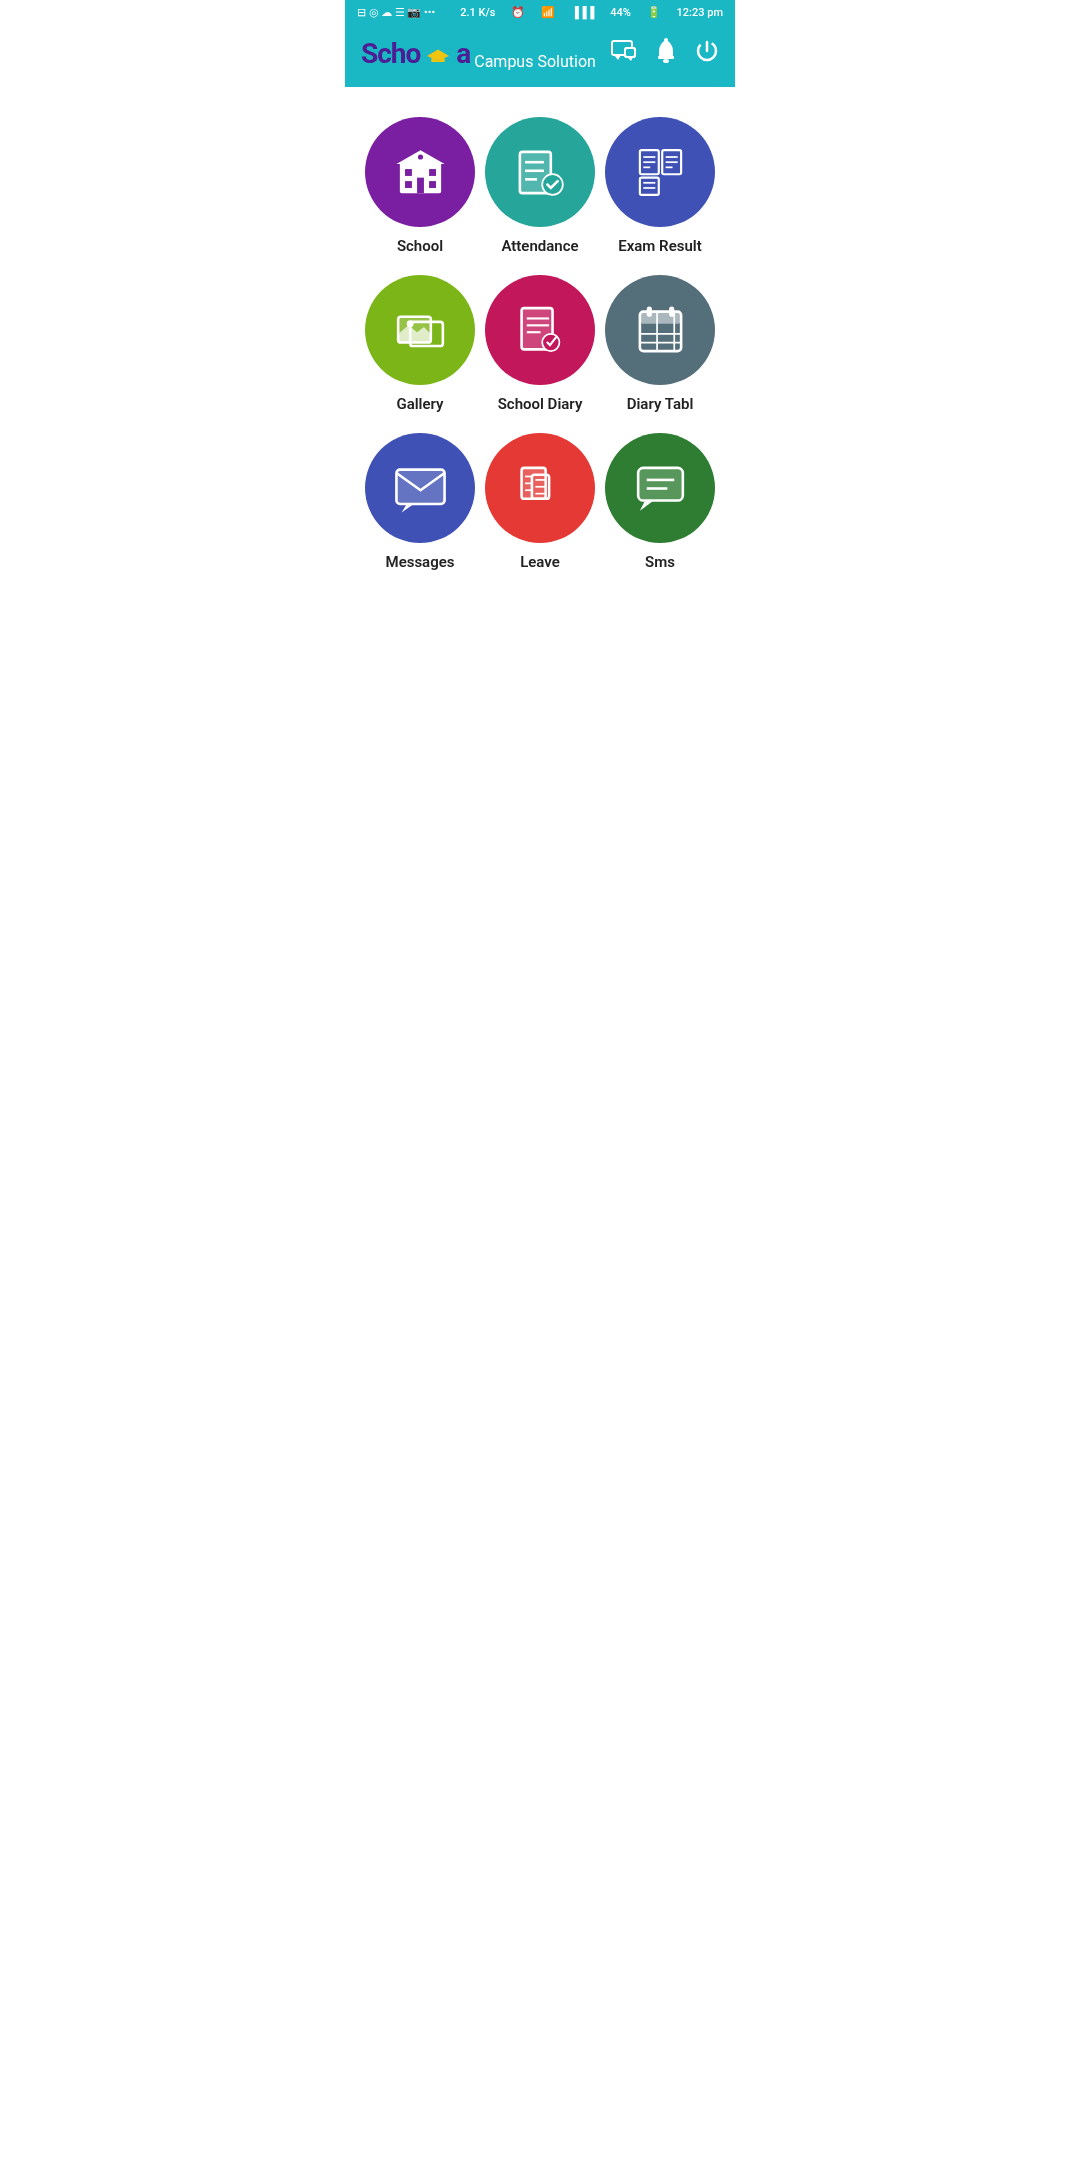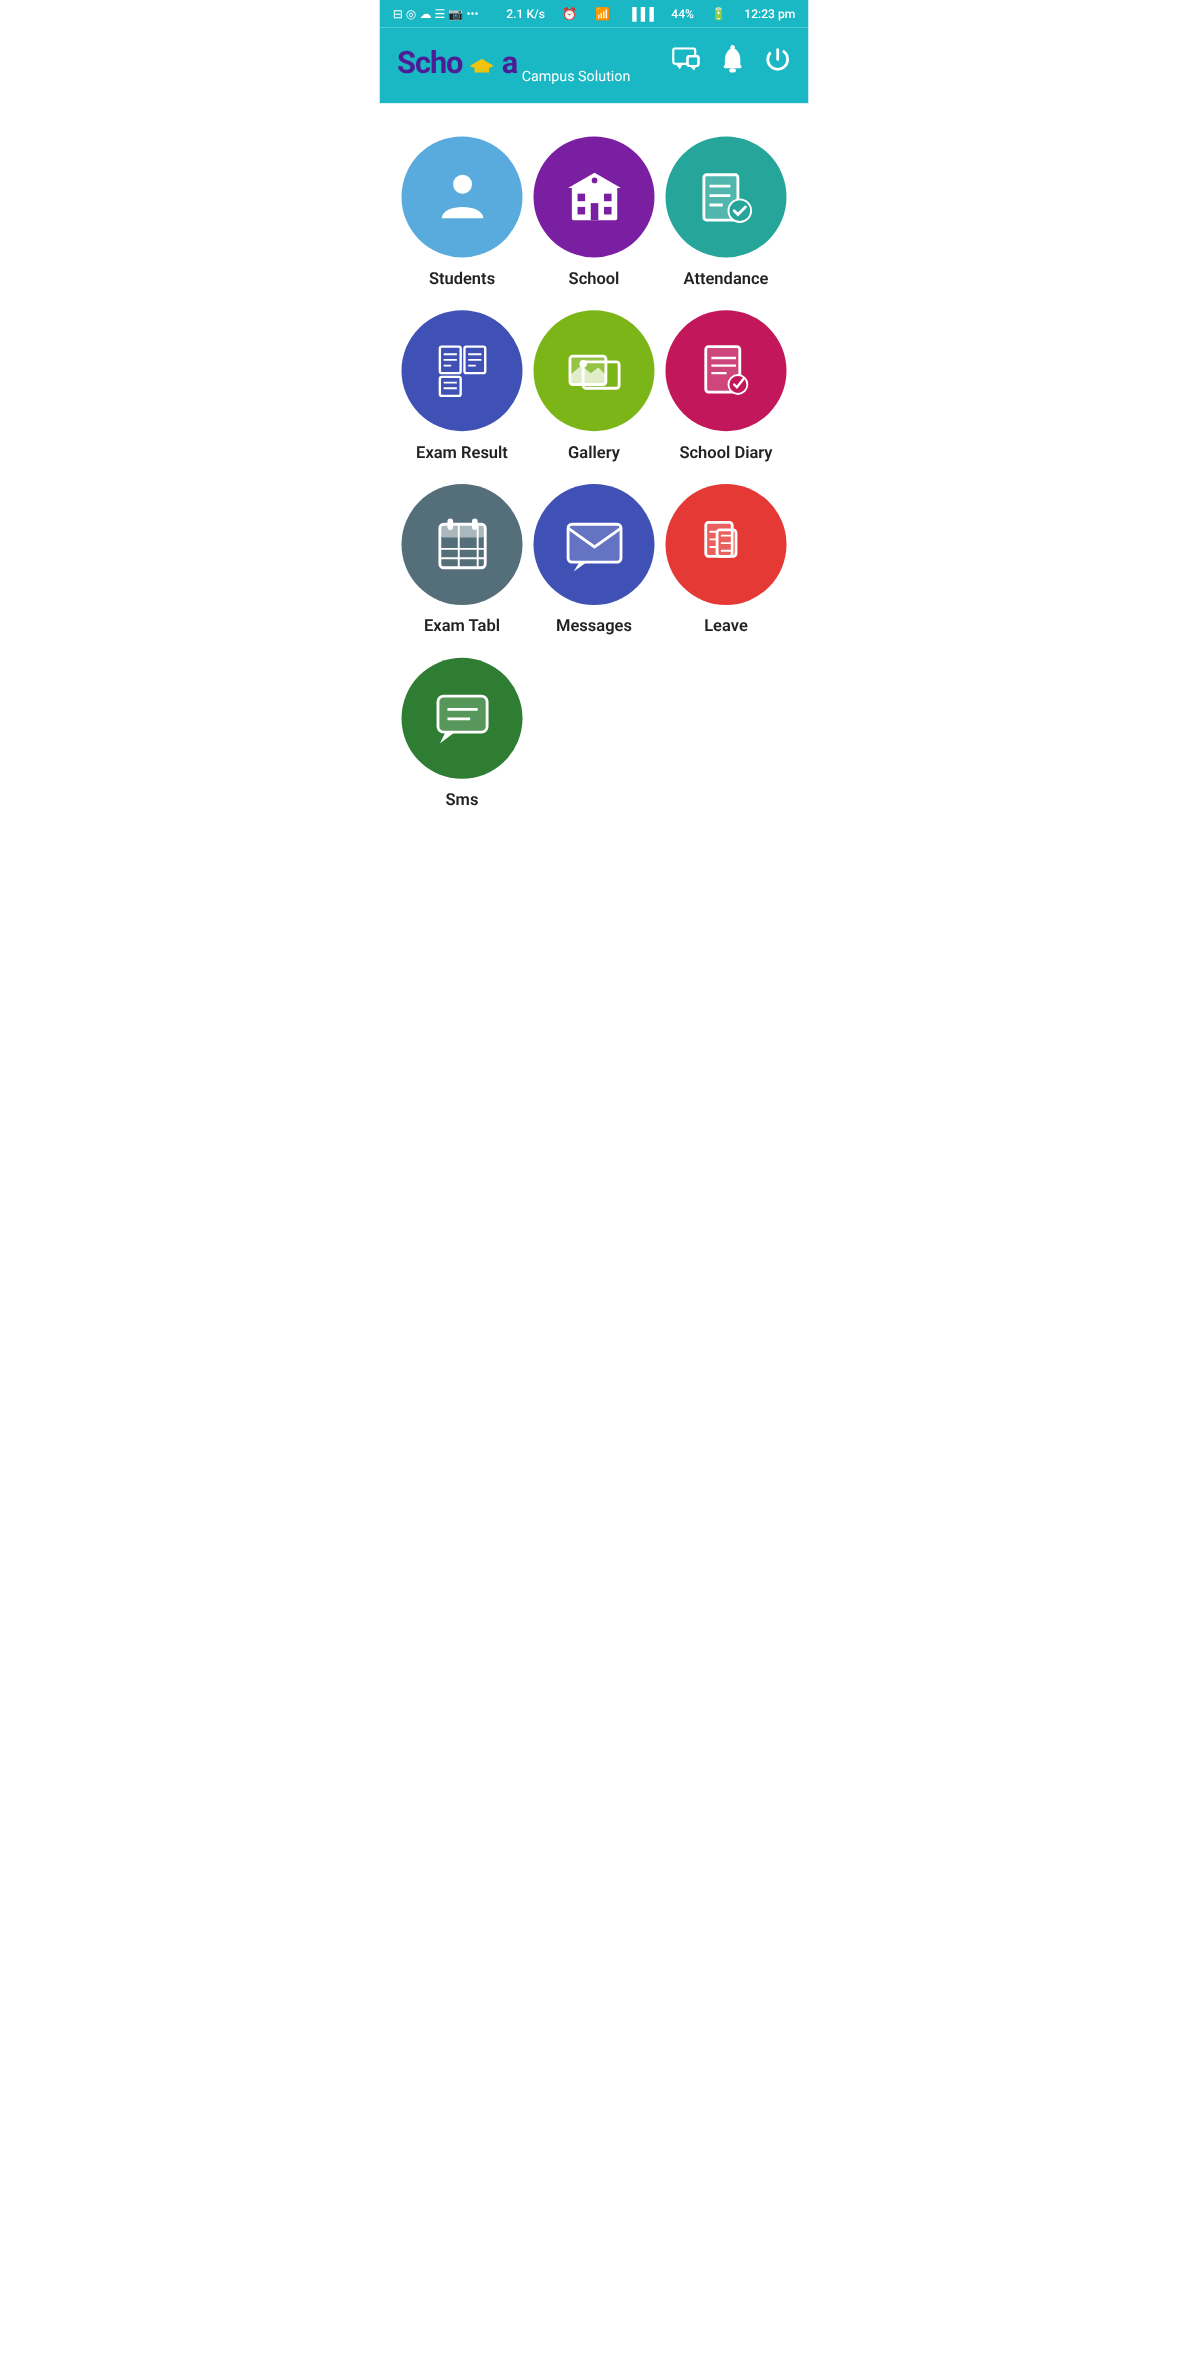--- a/index.html
+++ b/index.html
@@ -39,23 +39,23 @@
       align-items: center;
     }
     .logo-text {
       font-size: 28px;
       font-weight: 700;
       color: #4c1d95;
       letter-spacing: -1px;
     }
     .campus-solution {
       color: white;
-      font-size: 13px;
+      font-size: 16px;
       margin-left: 4px;
-      margin-top: 28px;
+      margin-top: 17px;
       align-self: flex-end;
     }
     .header-icons {
       display: flex;
       gap: 18px;
       align-items: center;
     }
     .header-icon {
       color: white;
       font-size: 22px;
@@ -173,29 +173,20 @@
       <svg width="24" height="24" viewBox="0 0 24 24" fill="none" xmlns="http://www.w3.org/2000/svg">
         <circle cx="12" cy="12" r="9" stroke="white" stroke-width="2.5" fill="none" stroke-dasharray="40 12" stroke-dashoffset="5"></circle>
         <line x1="12" y1="3" x2="12" y2="12" stroke="white" stroke-width="2.5" stroke-linecap="round"></line>
       </svg>
     </span>
   </div>
 </div>
 
 <div class="main-content">
   <div class="menu-grid" id="menu-grid">
-  <div class="menu-item">
-        <div class="menu-circle color-blue">
-          <svg viewBox="0 0 64 64" fill="white">
-            <circle cx="32" cy="18" r="10"></circle>
-            <path d="M10 54 C10 38 54 38 54 54Z"></path>
-          </svg>
-        </div>
-        <span class="menu-label">Students</span>
-      </div>
       <div class="menu-item">
         <div class="menu-circle color-purple">
           <svg viewBox="0 0 64 64" fill="white">
             <rect x="8" y="20" width="48" height="36" rx="2"></rect>
             <path d="M4 22 L32 6 L60 22" fill="white"></path>
             <rect x="28" y="38" width="8" height="18" fill="#7b1fa2"></rect>
             <circle cx="32" cy="14" r="3" fill="#7b1fa2"></circle>
             <rect x="14" y="28" width="8" height="8" fill="#7b1fa2"></rect>
             <rect x="42" y="28" width="8" height="8" fill="#7b1fa2"></rect>
             <rect x="14" y="42" width="8" height="8" fill="#7b1fa2"></rect>
@@ -268,21 +259,21 @@
             <rect x="8" y="10" width="48" height="46" rx="4" fill="none" stroke="white" stroke-width="3"></rect>
             <rect x="8" y="10" width="48" height="14" rx="4" fill="white" opacity="0.5"></rect>
             <line x1="28" y1="10" x2="28" y2="56" stroke="white" stroke-width="2"></line>
             <line x1="48" y1="10" x2="48" y2="56" stroke="white" stroke-width="2"></line>
             <line x1="8" y1="36" x2="56" y2="36" stroke="white" stroke-width="2"></line>
             <line x1="8" y1="46" x2="56" y2="46" stroke="white" stroke-width="2"></line>
             <rect x="16" y="4" width="6" height="12" rx="3" fill="white"></rect>
             <rect x="42" y="4" width="6" height="12" rx="3" fill="white"></rect>
           </svg>
         </div>
-        <span class="menu-label">Exam Tabl</span>
+        <span class="menu-label">Diary Tabl</span>
       </div>
       <div class="menu-item">
         <div class="menu-circle color-blue2">
           <svg viewBox="0 0 64 64" fill="white">
             <rect x="4" y="10" width="56" height="40" rx="4" fill="none" stroke="white" stroke-width="3"></rect>
             <rect x="4" y="10" width="56" height="40" rx="4" fill="white" opacity="0.2"></rect>
             <path d="M4 14 L32 34 L60 14" stroke="white" stroke-width="3" fill="none"></path>
             <polygon points="16,50 10,60 24,50" fill="white"></polygon>
           </svg>
         </div>

